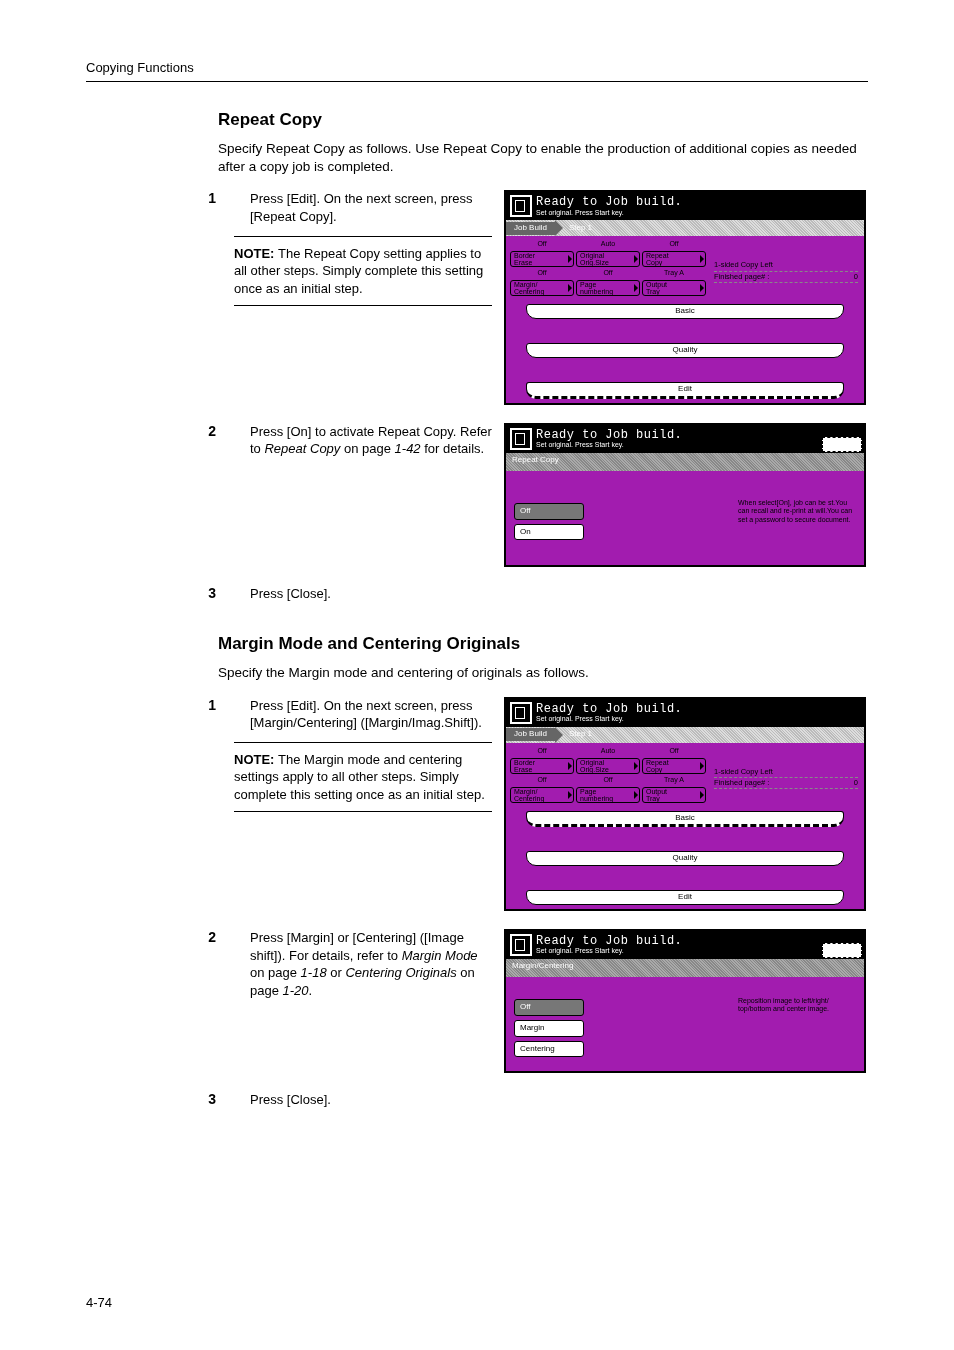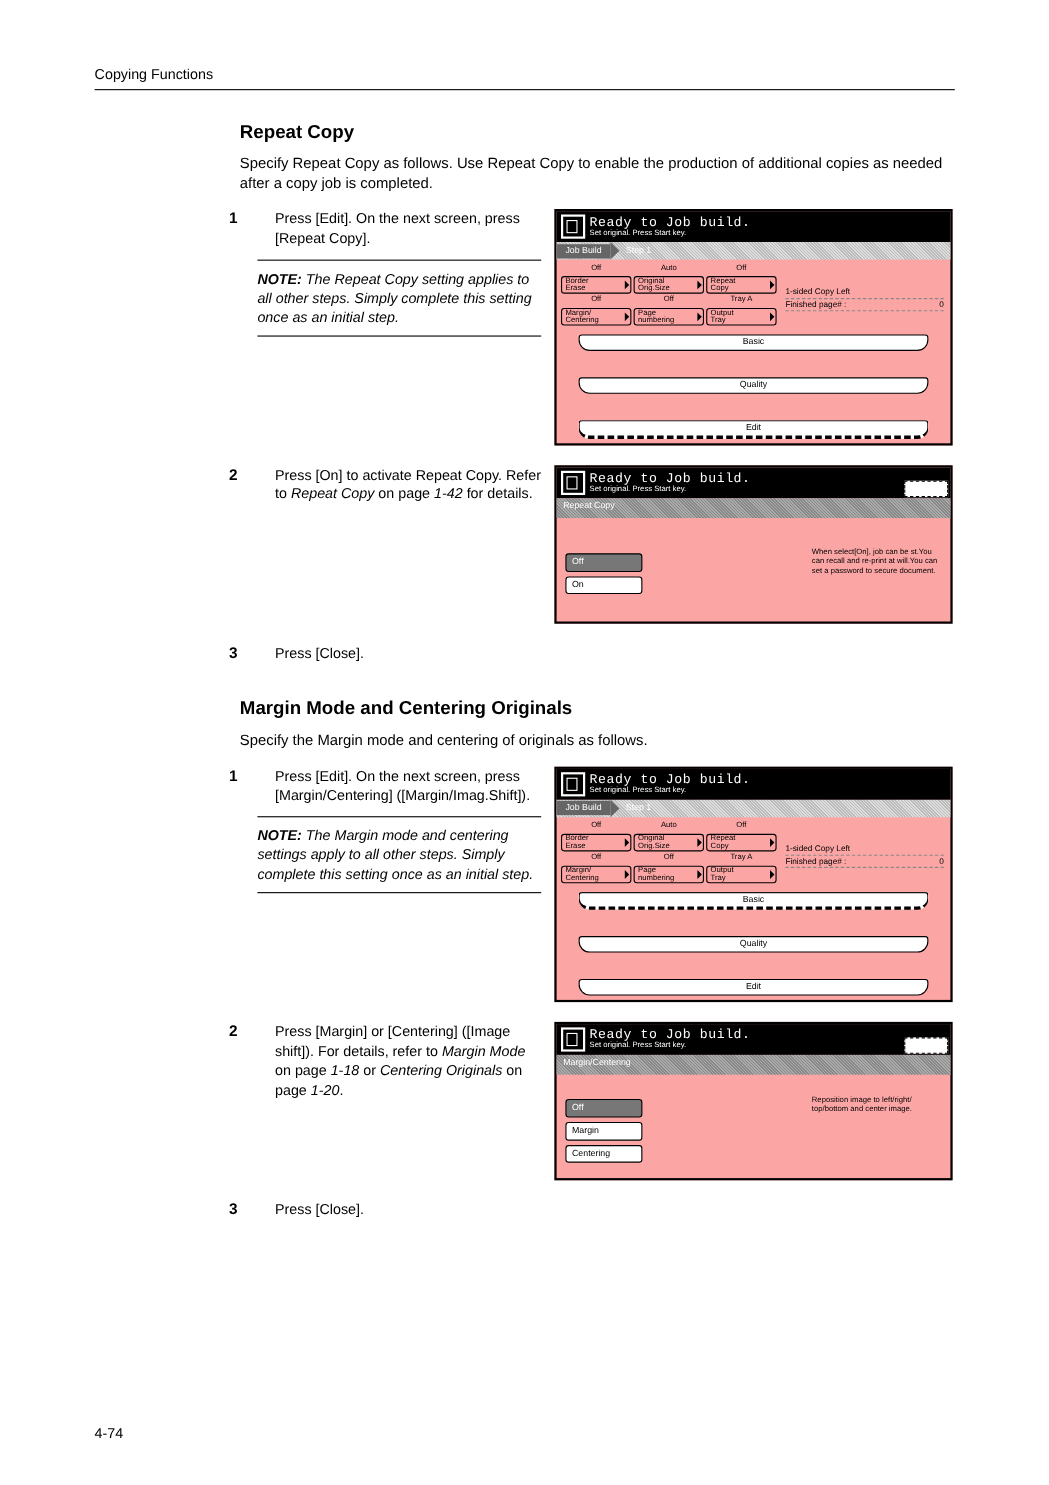--- a/index.html
+++ b/index.html
@@ -6,25 +6,25 @@
   .page{width:954px;height:1350px;position:relative;box-sizing:border-box;padding:60px 86px 40px 86px;}
   .running-header{font-size:13px;margin-bottom:6px;}
   .hr{border:none;border-top:1px solid #000;margin:0 0 28px 0;}
   .content{margin-left:132px;}
   .h2{font-weight:bold;font-size:17px;margin:22px 0 10px 0;}
   .para{font-size:13.5px;line-height:1.35;margin:0 0 14px 0;}
   .step-row{display:flex;align-items:flex-start;margin:8px 0 18px 0;}
   .step-num{width:30px;flex-shrink:0;font-weight:bold;font-size:14px;margin-left:-32px;text-align:right;padding-right:18px;}
   .step-body{flex:0 0 258px;font-size:13px;line-height:1.35;}
   .step-body p{margin:0 0 10px 16px;}
-  .note-box{border-top:1px solid #000;border-bottom:1px solid #000;padding:8px 0;margin:10px 0;font-style:italic;}
+  .note-box{border-top:1px solid #000;border-bottom:1px solid #000;padding:8px 0;margin:10px 0;}
   .italic{font-style:italic;}
   .screen-col{flex:1;margin-left:12px;}
   
-  .screen{width:358px;border:2px solid #000;background:#fca5a5;font-size:8px;line-height:1.1;color:#000;}
+  .screen{width:358px;border:2px solid #000;background:#a21caf;font-size:8px;line-height:1.1;color:#000;}
   .scr-title{background:#000;color:#fff;padding:4px 6px 2px 30px;position:relative;height:22px;}
   .scr-title .big{font-family:"Courier New",monospace;font-size:12px;letter-spacing:0.5px;display:block;}
   .scr-title .small{font-size:7px;display:block;margin-top:-1px;}
   .doc-icon{position:absolute;left:4px;top:3px;width:18px;height:18px;border:2px solid #fff;background:#000;}
   .doc-icon:before{content:"";position:absolute;left:3px;top:3px;width:8px;height:10px;border:1px solid #fff;}
   .crumb{display:flex;align-items:center;background:repeating-linear-gradient(45deg,#bbb,#bbb 1px,#ddd 1px,#ddd 2px);height:16px;}
   .crumb-tab{background:#666;color:#fff;padding:2px 8px;font-size:8px;}
   .crumb-sep{width:0;height:0;border-top:8px solid transparent;border-bottom:8px solid transparent;border-left:8px solid #666;margin-right:6px;}
   .crumb-step{color:#fff;font-size:8px;}
   .scr-body{display:flex;padding:4px 4px 2px 4px;gap:2px;min-height:60px;}

